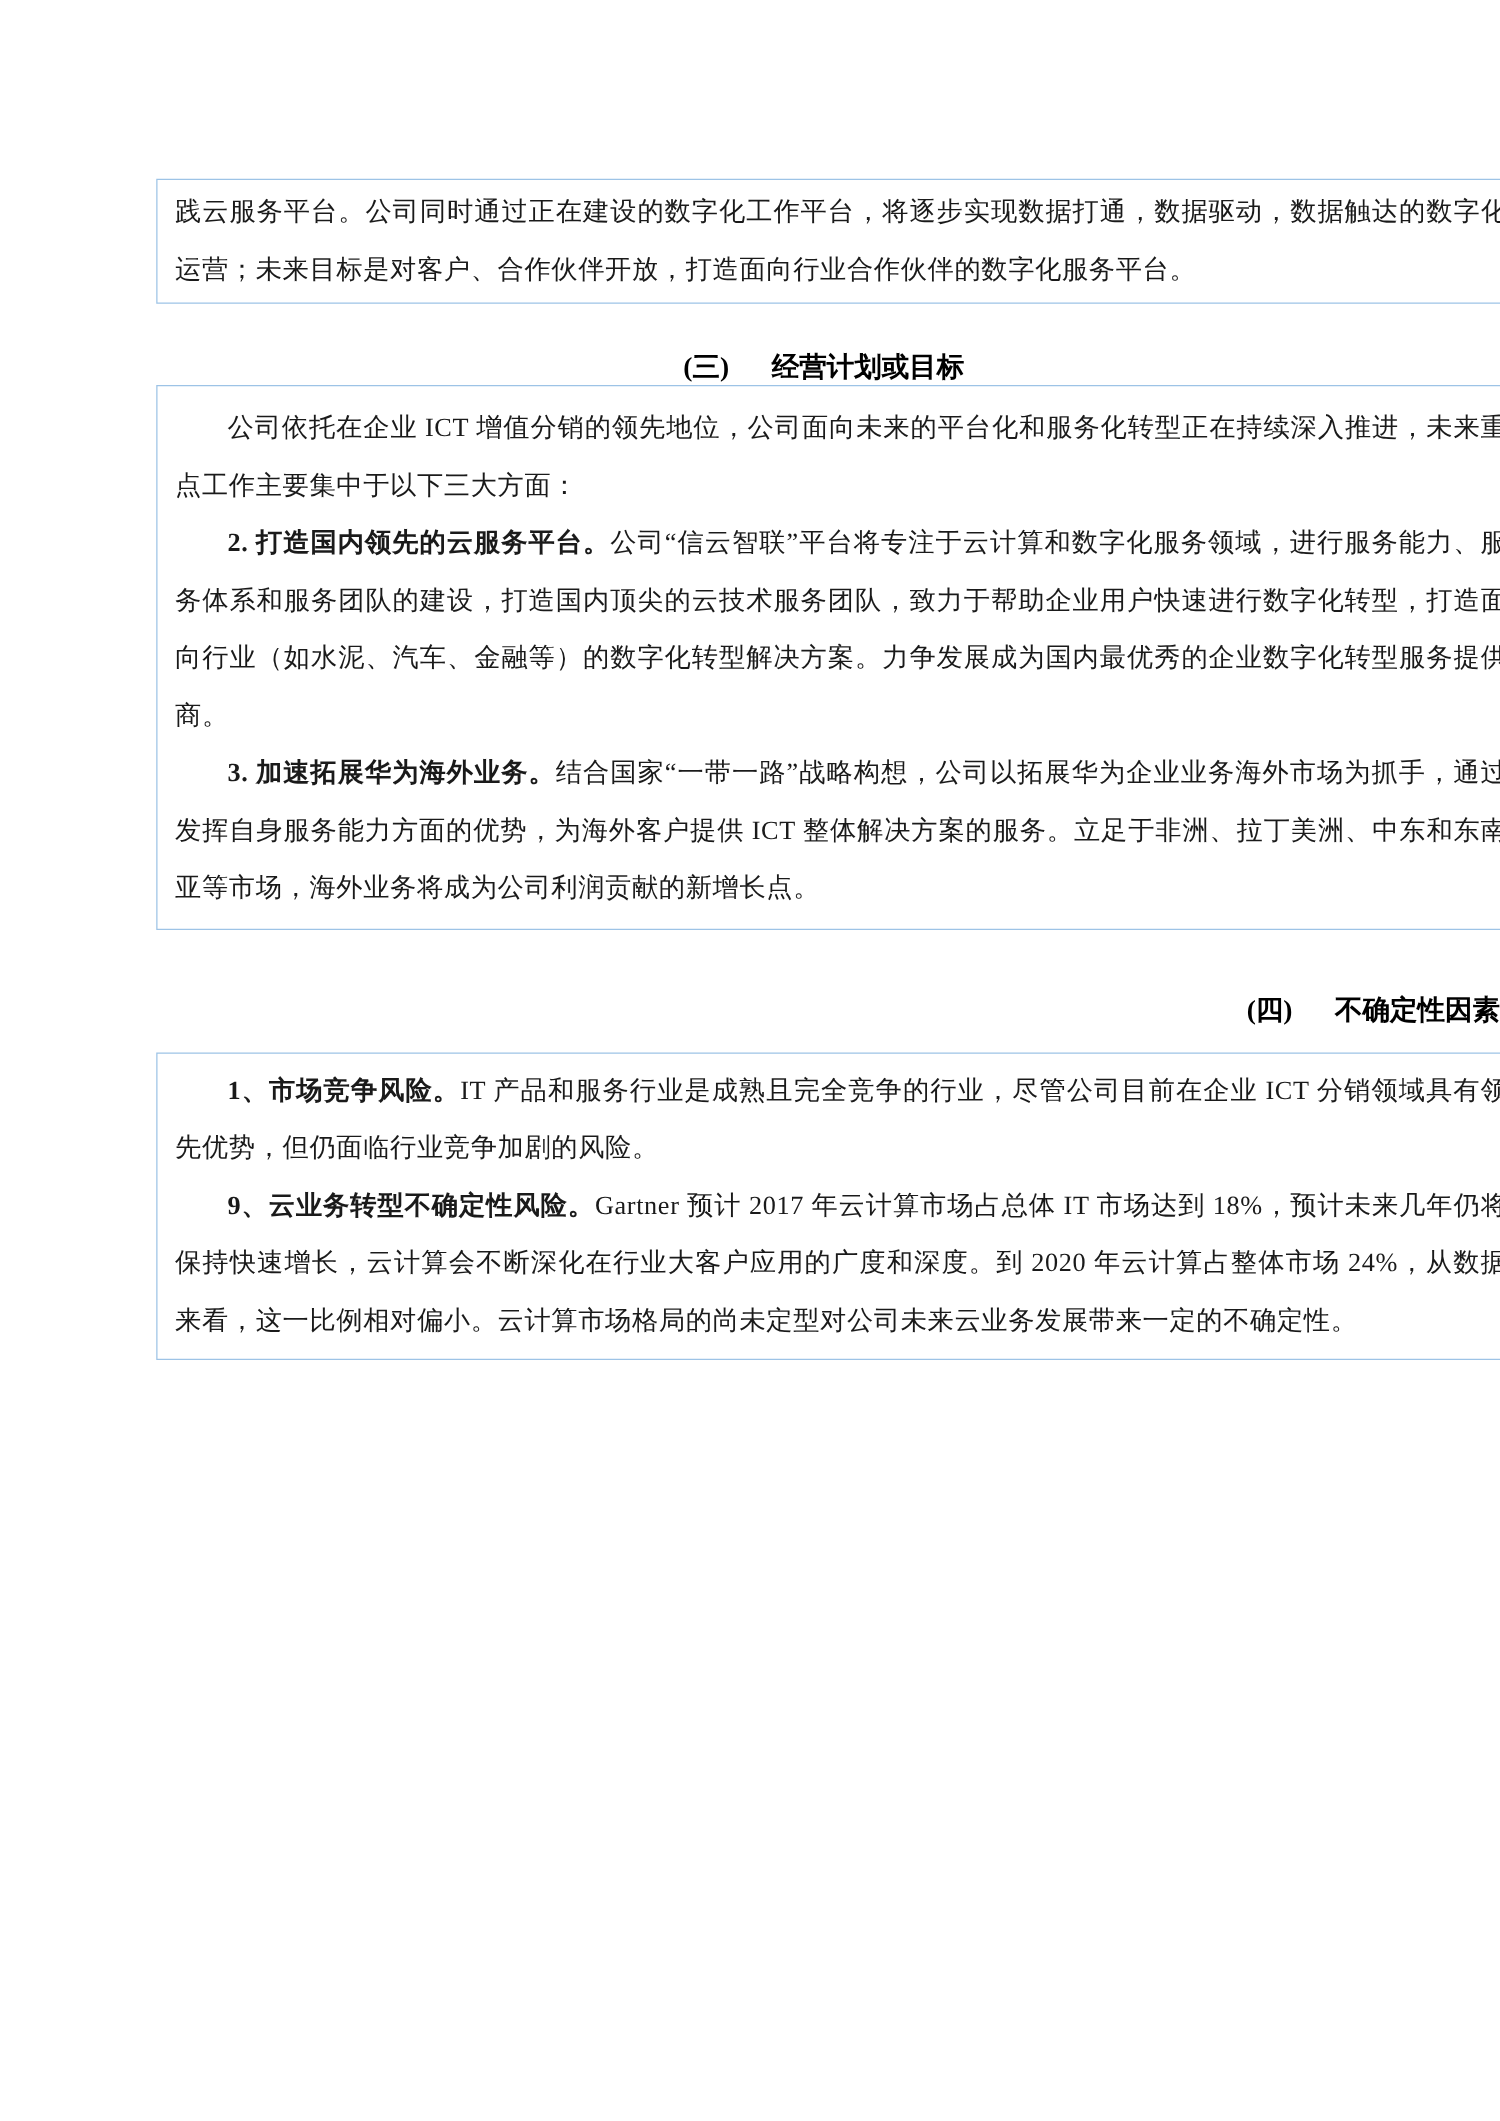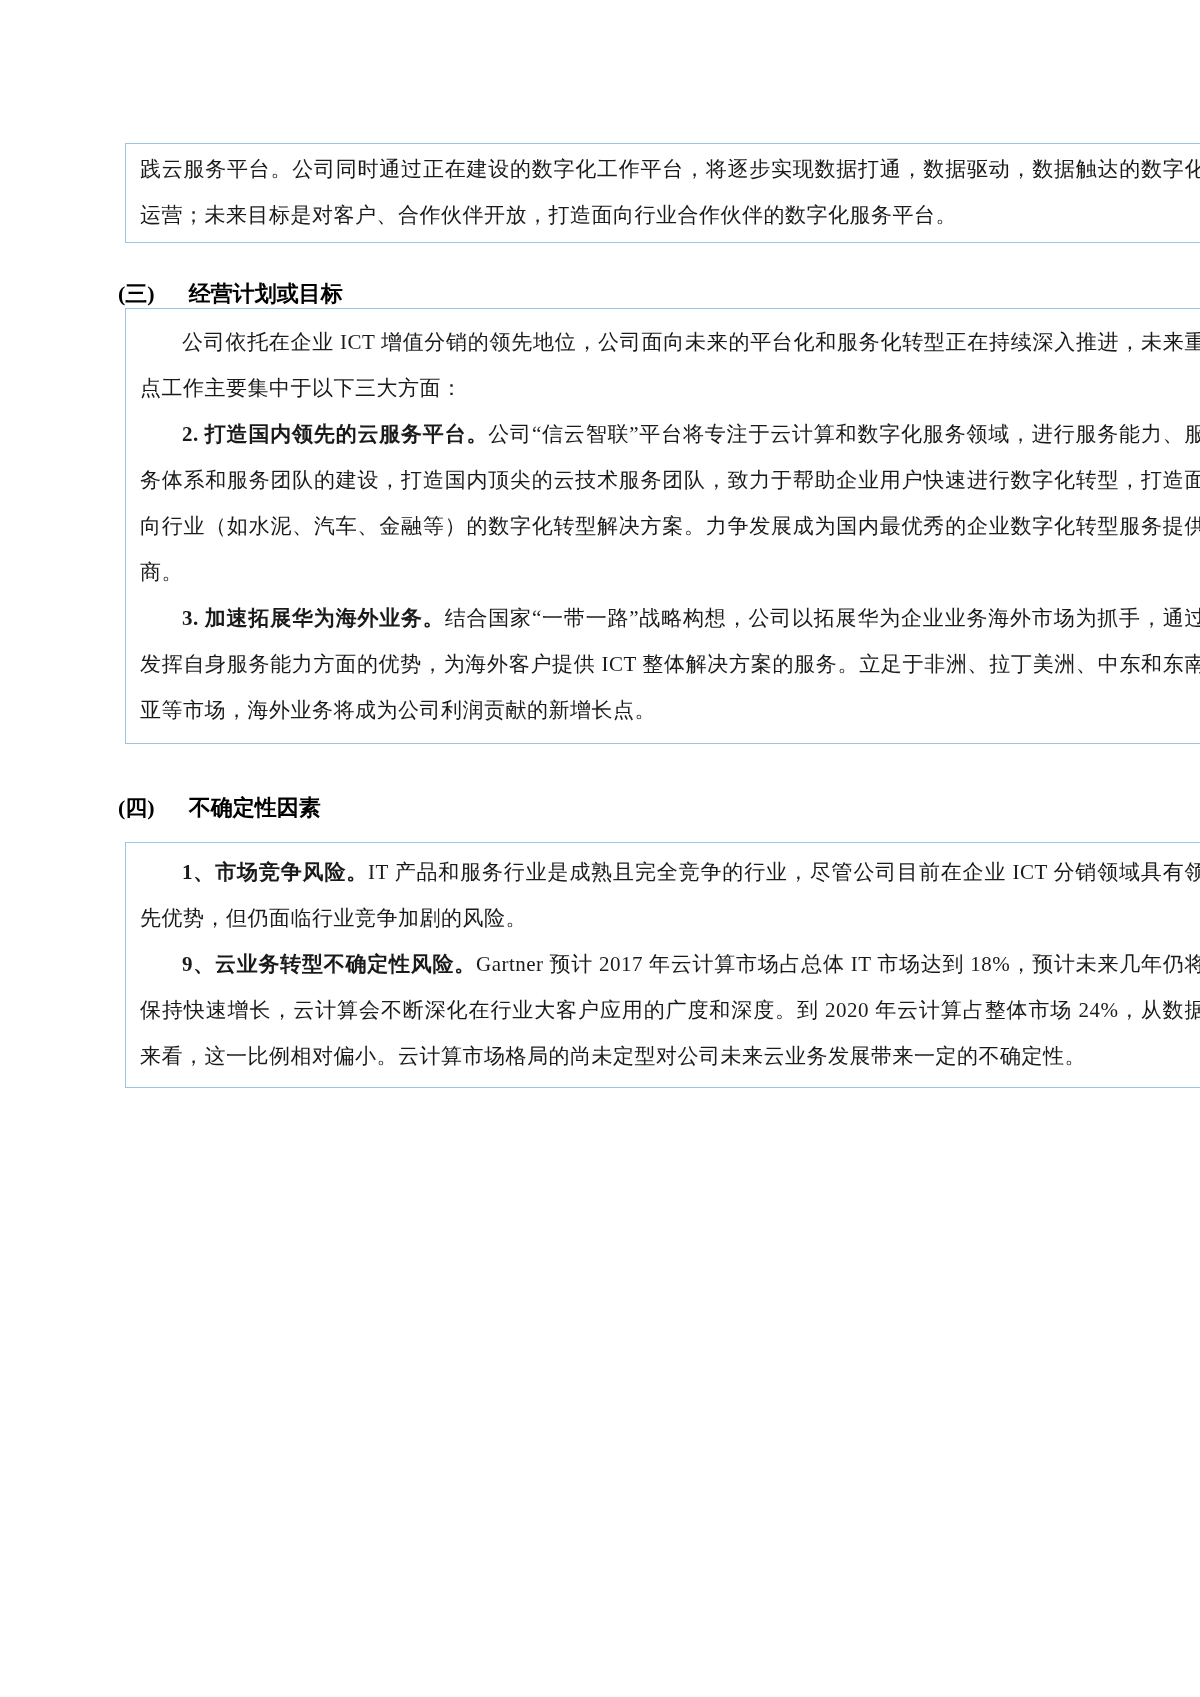--- a/index.html
+++ b/index.html
@@ -44,25 +44,25 @@
   .section-heading {
     margin: 0;
     margin-left: 118px;
     font-size: 22px;
     font-weight: bold;
     color: var(--heading-color);
     line-height: 28px;
   }
   .sec-title { margin-left: 34px; }
   #box1 { padding-top: 2px; padding-bottom: 4px; }
-  #heading3 { padding-top: 272px; margin-top: -235px; } 
+  #heading3 { padding-top: 272px; margin-top: -235px; text-align: center; } 
   #box1 { margin-top: 143px; }
   #heading3 { padding-top: 0; margin-top: 37px; }
   #box2 { padding-top: 10px; padding-bottom: 10px; }
-  #heading4 { margin-top: 50px; }
+  #heading4 { margin-top: 50px; text-align: right; }
   #box3 { margin-top: 20px; padding-top: 6px; padding-bottom: 8px; }
 </style>
 </head>
 <body>
 
 <div class="page">
 
   <div class="text-box" id="box1">
     <p class="para"><span>践云服务平台。公司同时通过正在建设的数字化工作平台，将逐步实现数据打通，数据驱动，数据触达的数字化运营；未来目标是对客户、合作伙伴开放，打造面向行业合作伙伴的数字化服务平台。</span></p>
   </div>

